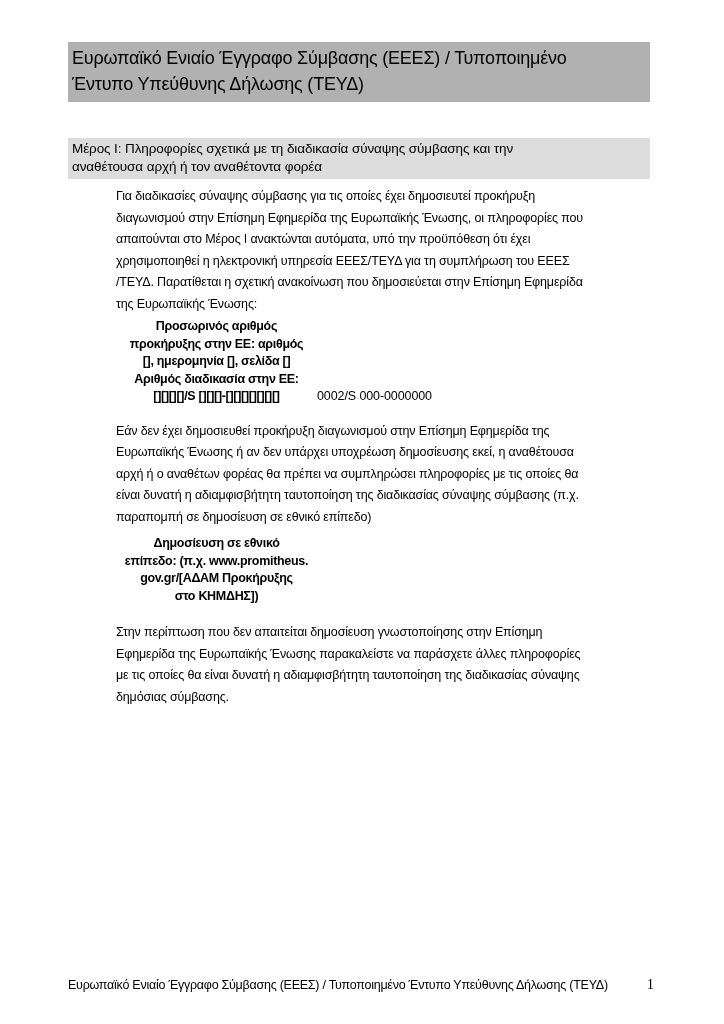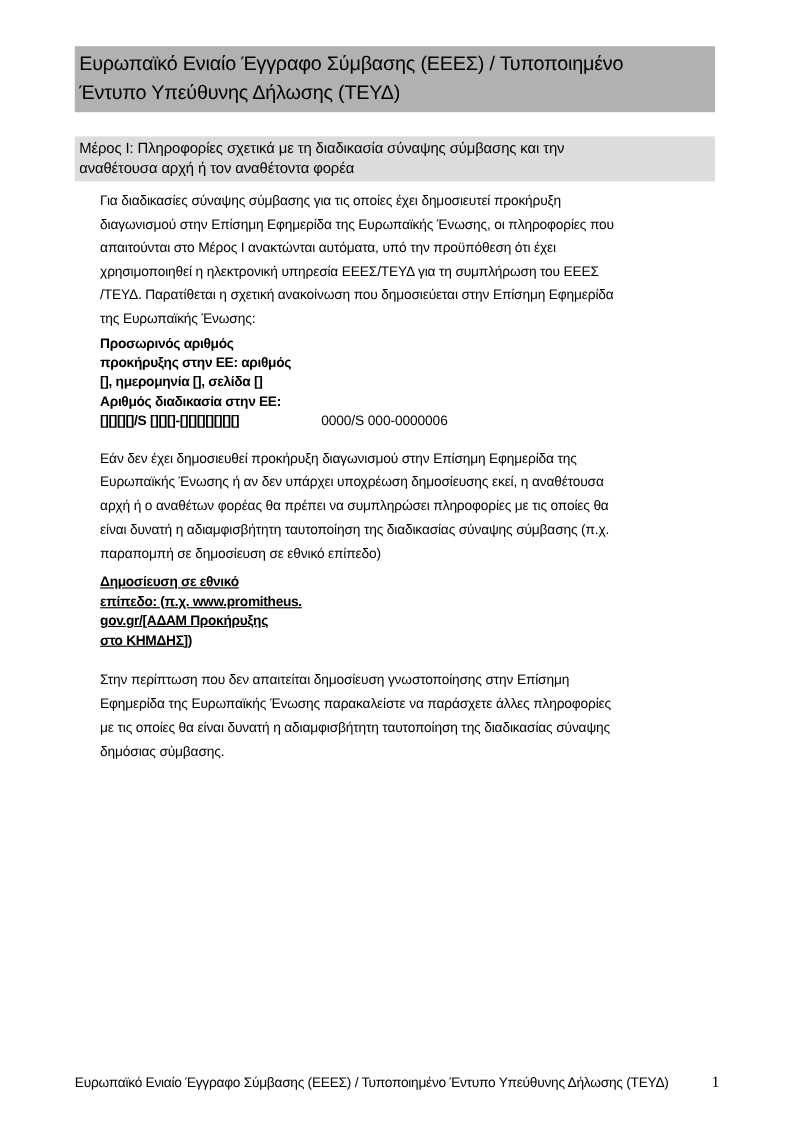--- a/index.html
+++ b/index.html
@@ -27,50 +27,50 @@
   .title-bar{
     margin-top:42px;
     background:var(--title-bg);
     padding:3px 5px 5px 4px;
     font-size:18px;
     line-height:26px;
     letter-spacing:-0.2px;
     white-space:pre-line;
   }
   .section-bar{
-    margin-top:22px;
+    margin-top:36px;
     background:var(--section-bg);
     padding:2px 5px 3px 4px;
     font-size:13.5px;
     line-height:18px;
     letter-spacing:-0.1px;
     white-space:pre-line;
   }
   .subsection{
     margin-top:11px;
     font-size:12.5px;
     font-weight:bold;
     letter-spacing:-0.3px;
   }
   .body{
-    margin-left:23px;
+    margin-left:48px;
     width:520px;
   }
   .para{
     font-size:12.5px;
     line-height:21.5px;
     letter-spacing:-0.15px;
     white-space:pre-line;
     margin:0;
   }
   .para.p1{margin-top:7px;}
   .para.p2{margin-top:15px;}
   .para.p3{margin-top:17px;}
-  .fields{margin-top:3px;}
-  .fields.second{margin-top:7px;text-decoration:underline;}
+  .fields{margin-top:3px;text-align:center;}
+  .fields.second{margin-top:7px;}
   .field-row{
     display:flex;
     align-items:flex-end;
   }
   .field-label{
     width:201px;
     font-size:12.5px;
     font-weight:bold;
     line-height:17.5px;
     letter-spacing:-0.3px;
@@ -126,21 +126,21 @@
       <div class="fields">
         <div class="field-row">
           <div class="field-label">Προσωρινός αριθμός
 προκήρυξης στην ΕΕ: αριθμός
 [], ημερομηνία [], σελίδα []</div>
           <div class="field-value"></div>
         </div>
         <div class="field-row">
           <div class="field-label">Αριθμός διαδικασία στην ΕΕ:
 [][][][]/S [][][]-[][][][][][][]</div>
-          <div class="field-value">0000/S 000-0000006</div>
+          <div class="field-value">0002/S 000-0000000</div>
         </div>
       </div>
 
       <p class="para p2">Εάν δεν έχει δημοσιευθεί προκήρυξη διαγωνισμού στην Επίσημη Εφημερίδα της
 Ευρωπαϊκής Ένωσης ή αν δεν υπάρχει υποχρέωση δημοσίευσης εκεί, η αναθέτουσα
 αρχή ή ο αναθέτων φορέας θα πρέπει να συμπληρώσει πληροφορίες με τις οποίες θα
 είναι δυνατή η αδιαμφισβήτητη ταυτοποίηση της διαδικασίας σύναψης σύμβασης (π.χ.
 παραπομπή σε δημοσίευση σε εθνικό επίπεδο)</p>
 
       <div class="fields second">

